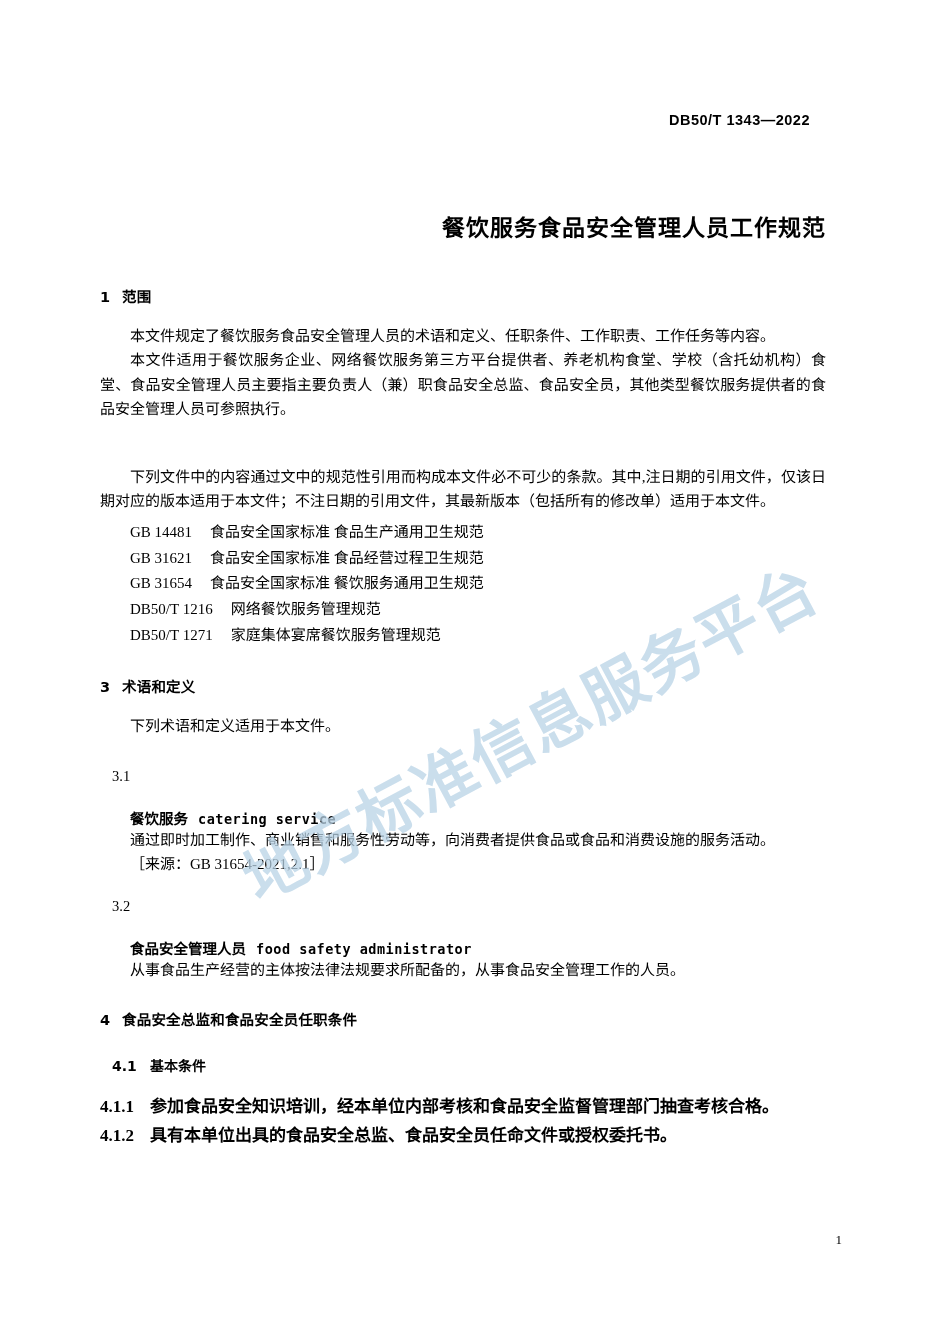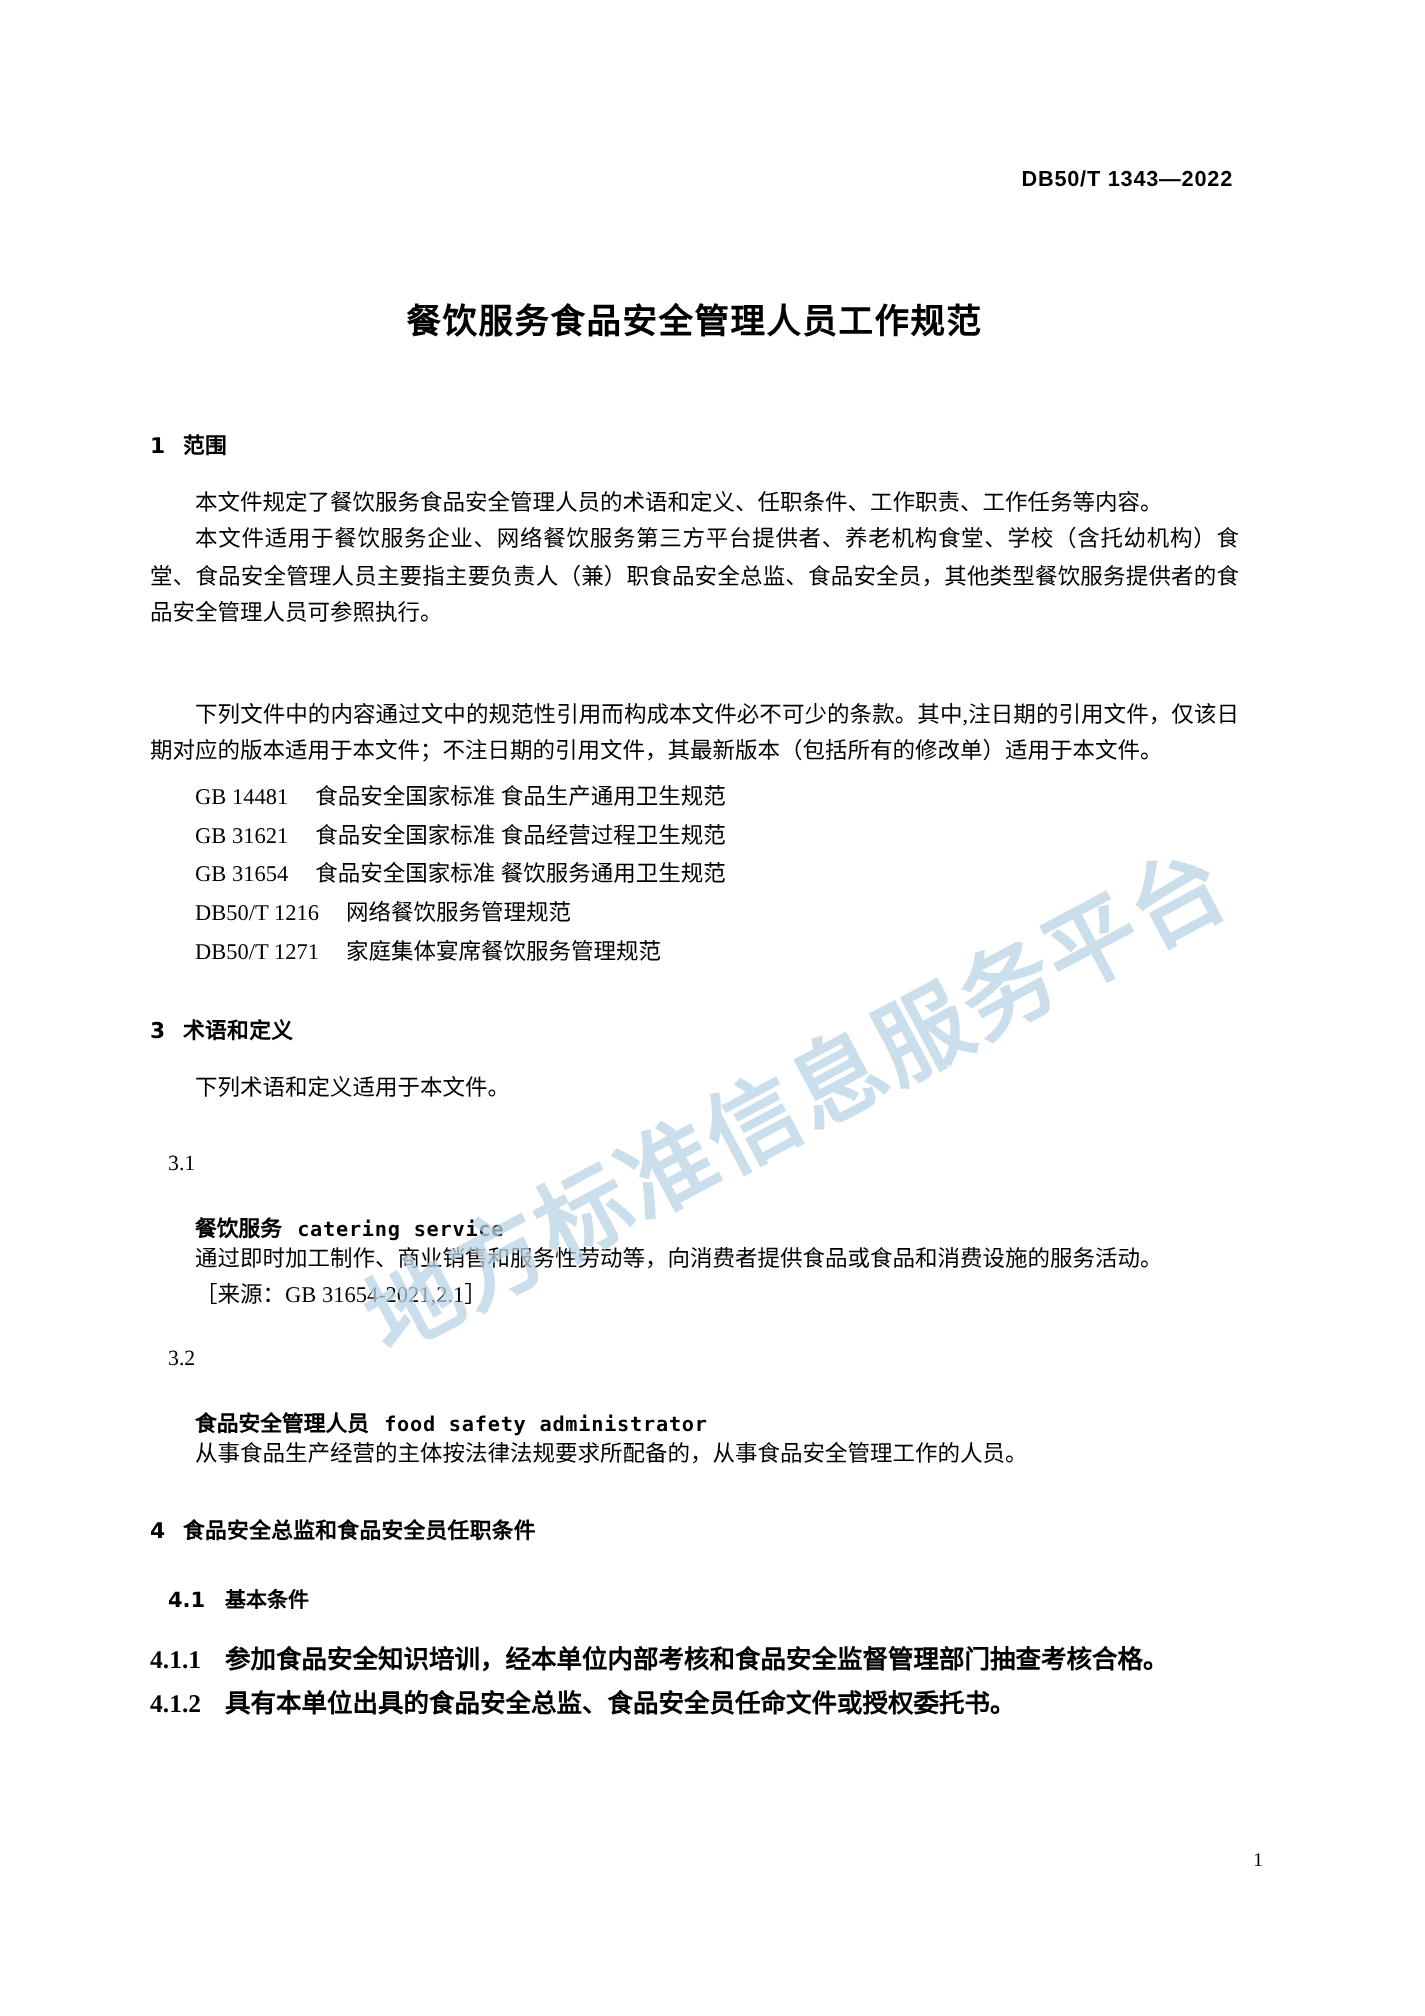--- a/index.html
+++ b/index.html
@@ -21,36 +21,36 @@
     position: absolute;
     left: 100px;
     top: 0;
     width: 726px;
   }
 
   
   .page-header {
     position: absolute;
     top: 112px;
-    right: 4px;
+    right: 16px;
     width: 100%;
     text-align: right;
     font-family: "Liberation Sans", sans-serif;
     font-size: 14.5px;
     font-weight: bold;
     letter-spacing: 0.5px;
     color: #000;
   }
 
   
   .doc-title {
     position: absolute;
-    top: 195px;
+    top: 209px;
     width: 100%;
-    text-align: center;
+    text-align: right;
     font-family: "DejaVu Sans", "Liberation Sans", sans-serif;
     font-size: 23px;
     font-weight: bold;
     letter-spacing: 1px;
   }
 
   
   .h1 {
     font-family: "DejaVu Sans", "Liberation Sans", sans-serif;
     font-size: 14.5px;

